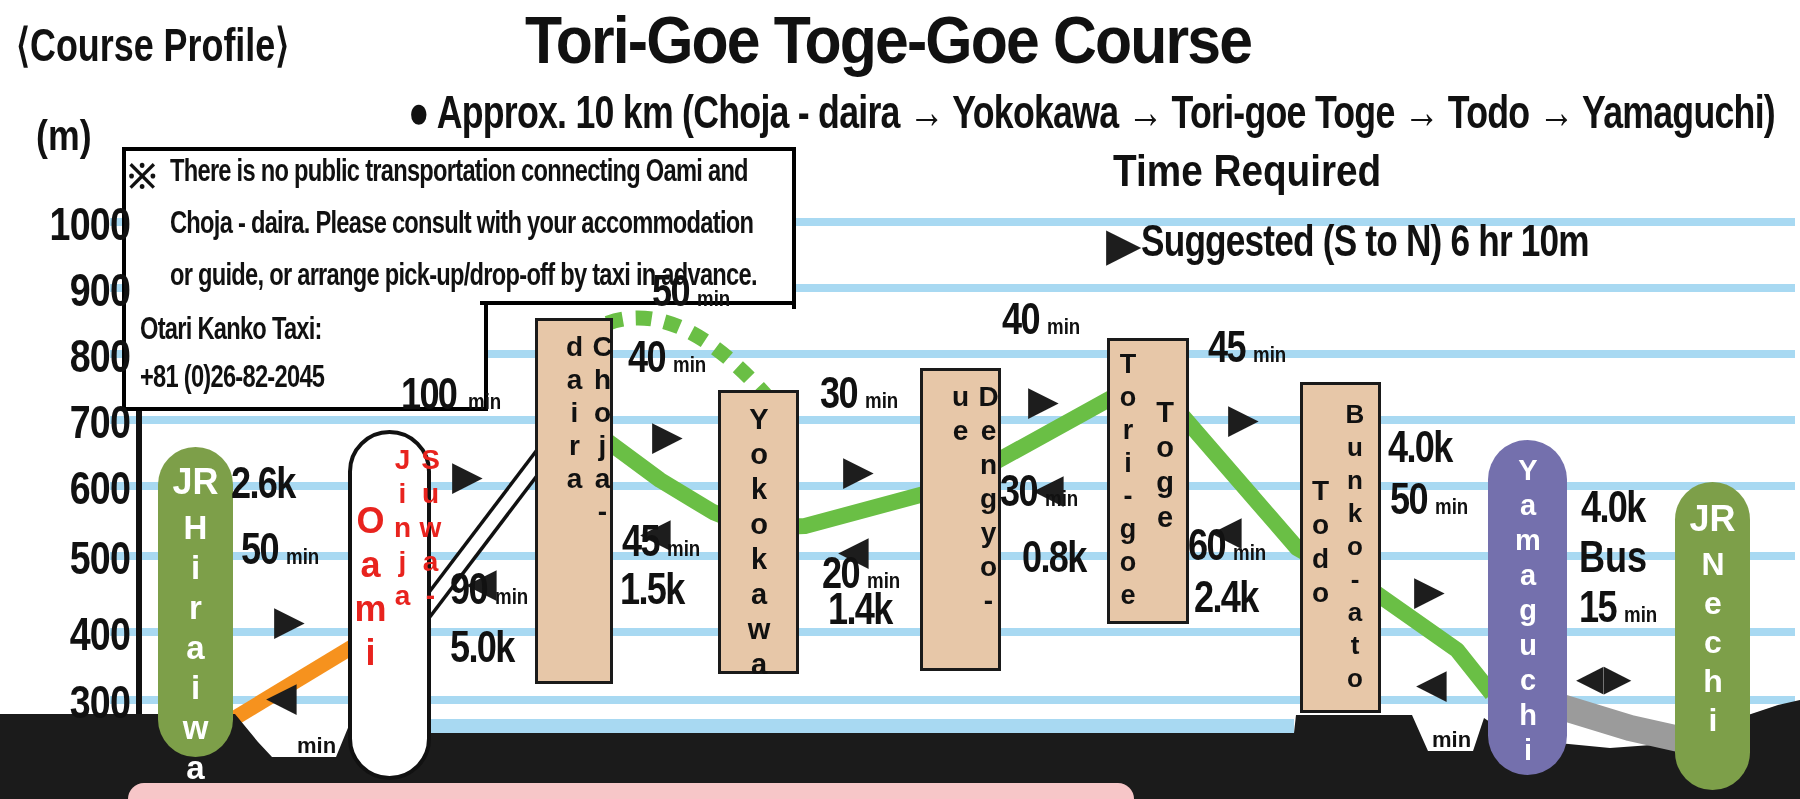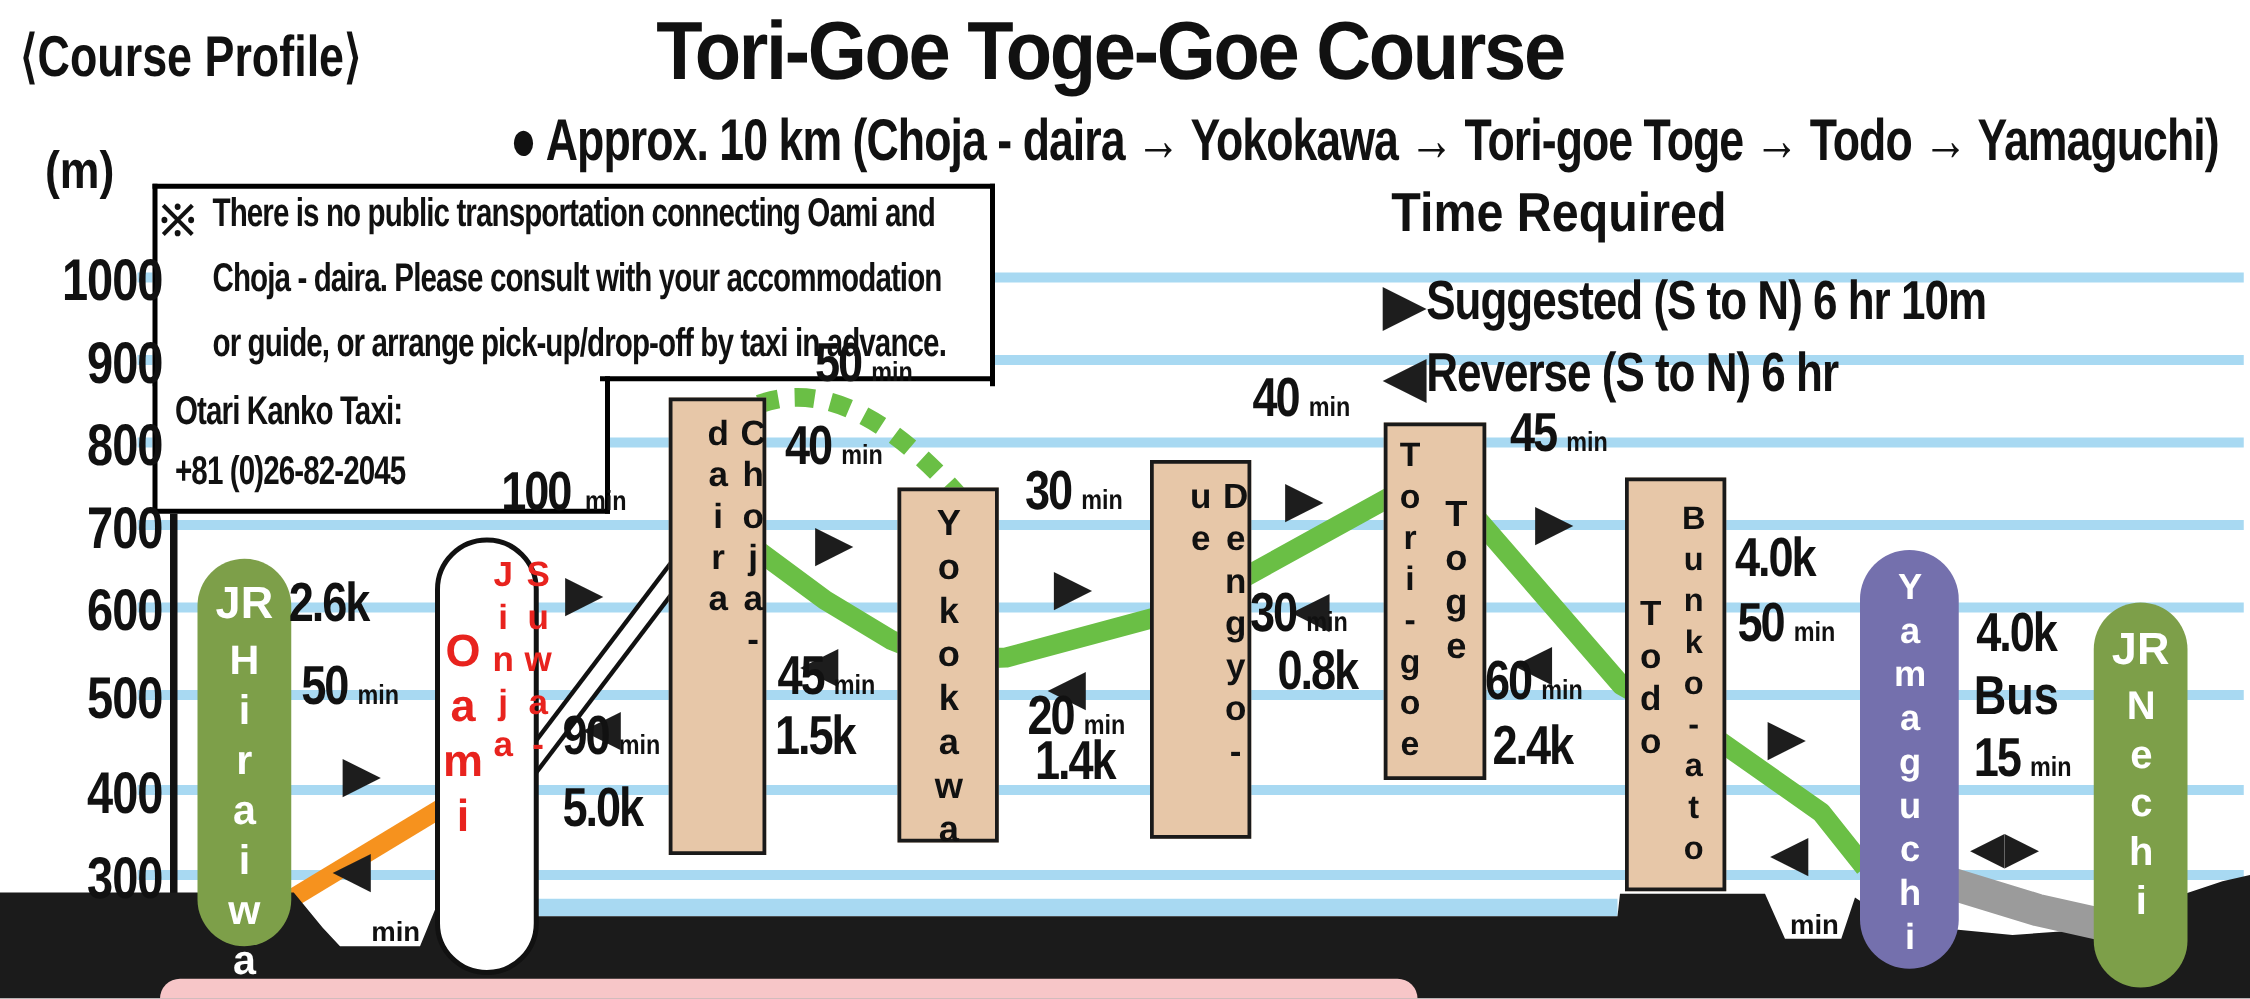--- a/index.html
+++ b/index.html
@@ -126,23 +126,20 @@
   <div class="nb-text" style="left:170px;top:152px">There is no public transportation connecting Oami and</div>
   <div class="nb-text" style="left:170px;top:204px">Choja - daira. Please consult with your accommodation</div>
   <div class="nb-text" style="left:170px;top:256px">or guide, or arrange pick-up/drop-off by taxi in advance.</div>
   <div class="nb-text" style="left:140px;top:310px">Otari Kanko Taxi:</div>
   <div class="nb-text" style="left:140px;top:358px">+81 (0)26-82-2045</div>
 
   <div class="tr-title">Time Required</div>
   <div class="tr-row" style="left:1106px;top:216px">
     <span class="tr-arr">▶</span><span class="tr-text">Suggested (S to N) 6 hr 10m</span>
   </div>
-  <div class="tr-row" style="left:1106px;top:274px">
-    <span class="tr-arr">◀</span><span class="tr-text">Reverse (S to N) 6 hr</span>
-  </div>
 
   <div class="station pill" style="left:158px;top:447px;width:75px;height:310px;background:#7d9f49">
     <div class="jr" style="top:14px">JR</div>
     <div class="vt wtxt" style="left:21px;top:62px;font-size:33px">Hiraiwa</div>
   </div>
 
   <div class="station pill" style="left:348px;top:430px;width:75px;height:342px;background:#fff;border:4px solid #111">
     <div class="vt rtxt" style="left:0px;top:66px;font-size:36px">Oami</div>
     <div class="vt rtxt" style="left:36px;top:10px;font-size:28px">Suwa-Jinja</div>
   </div>
@@ -201,21 +198,21 @@
   <div class="ann" style="left:820px;top:368px"><span class="num">30</span><span class="unit">min</span></div>
   <div class="arr" style="left:843px;top:450px">▶</div>
   <div class="arr" style="left:838px;top:530px">◀</div>
   <div class="ann" style="left:822px;top:548px"><span class="num">20</span><span class="unit">min</span></div>
   <div class="ann" style="left:828px;top:584px"><span class="num">1.4k</span></div>
 
   <div class="ann" style="left:1002px;top:294px"><span class="num">40</span><span class="unit">min</span></div>
   <div class="arr" style="left:1028px;top:380px">▶</div>
   <div class="arr" style="left:1033px;top:468px">◀</div>
   <div class="ann" style="left:1000px;top:466px"><span class="num">30</span><span class="unit">min</span></div>
-  <div class="ann" style="left:1022px;top:512px"><span class="num">0.8k</span></div>
+  <div class="ann" style="left:1022px;top:532px"><span class="num">0.8k</span></div>
 
   <div class="ann" style="left:1208px;top:322px"><span class="num">45</span><span class="unit">min</span></div>
   <div class="arr" style="left:1228px;top:398px">▶</div>
   <div class="arr" style="left:1211px;top:510px">◀</div>
   <div class="ann" style="left:1188px;top:520px"><span class="num">60</span><span class="unit">min</span></div>
   <div class="ann" style="left:1194px;top:572px"><span class="num">2.4k</span></div>
 
   <div class="ann" style="left:1388px;top:422px"><span class="num">4.0k</span></div>
   <div class="ann" style="left:1390px;top:474px"><span class="num">50</span><span class="unit">min</span></div>
   <div class="arr" style="left:1414px;top:570px">▶</div>

